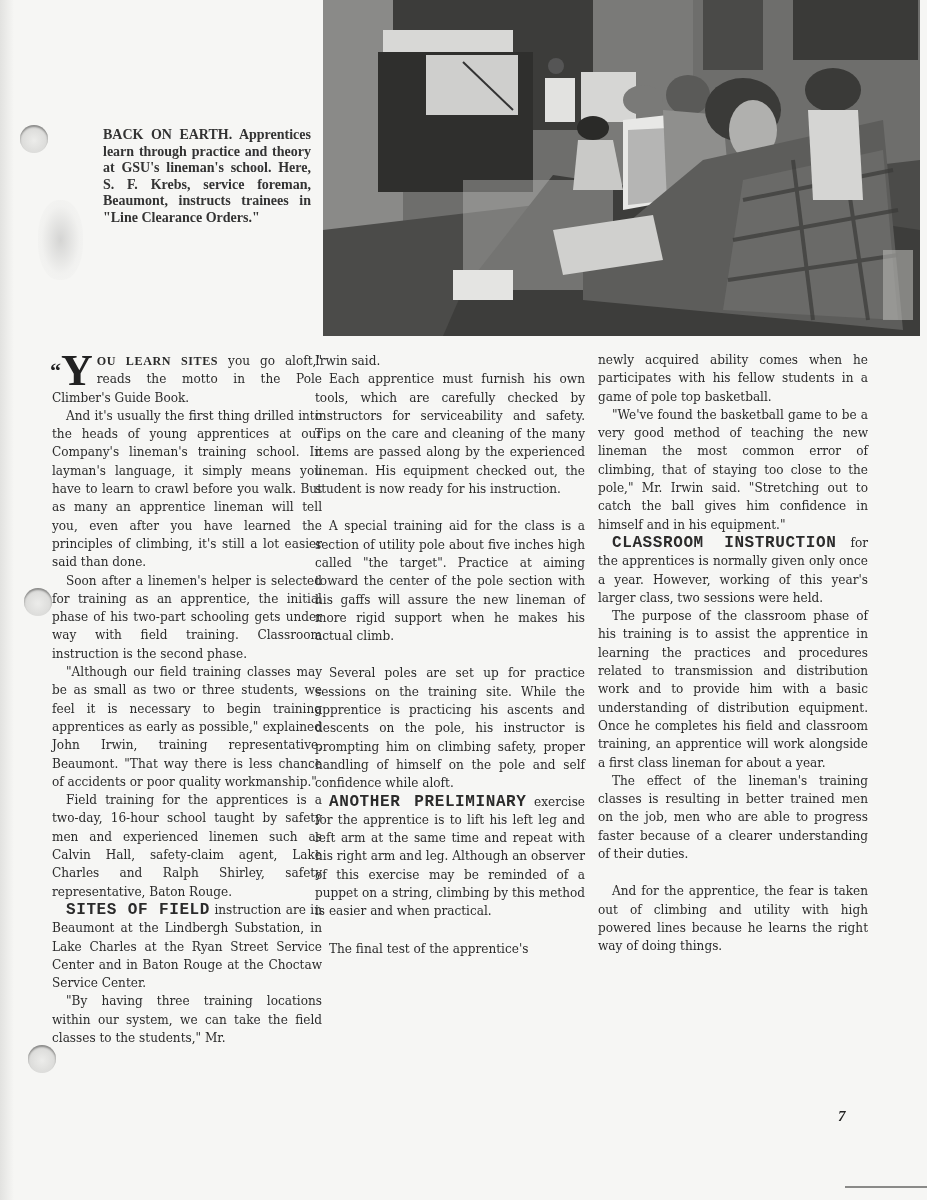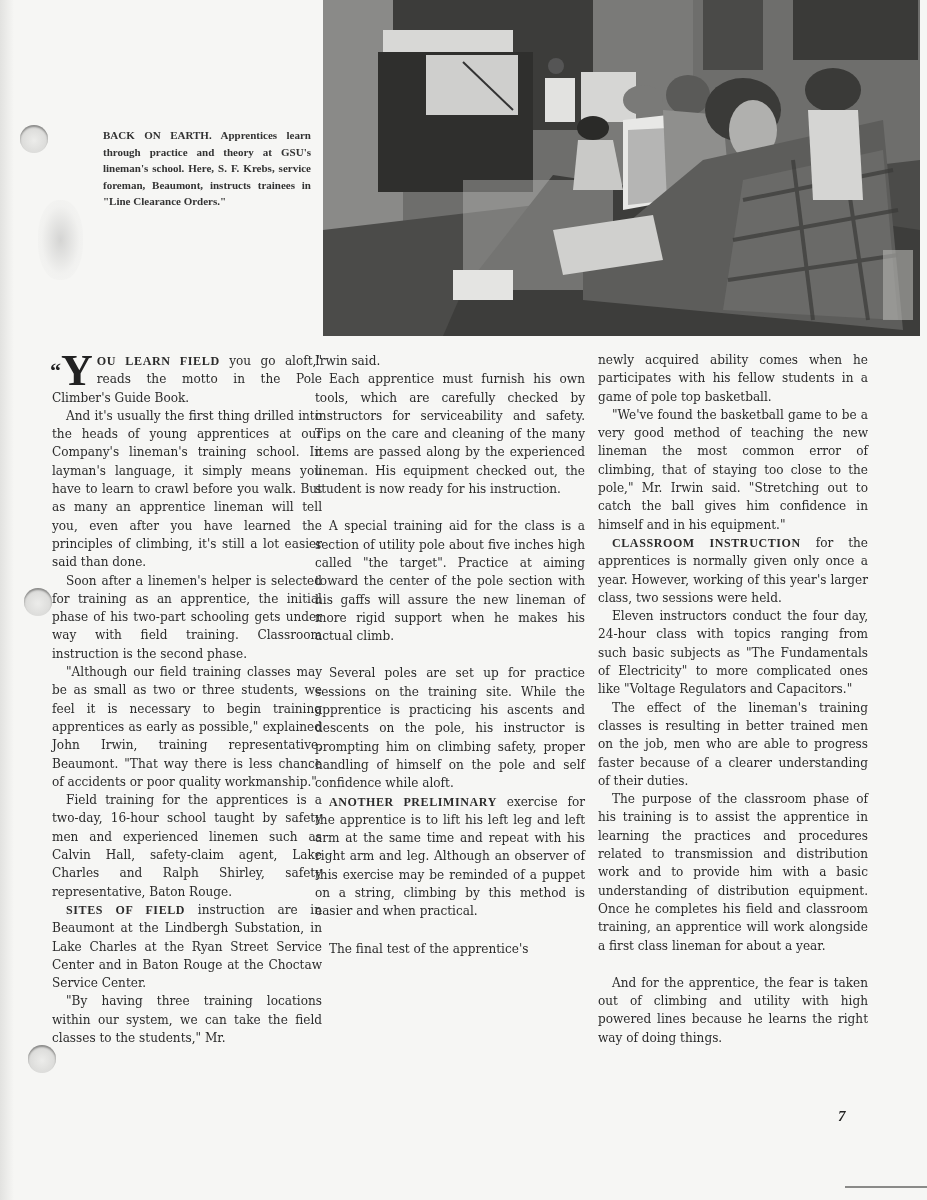--- a/index.html
+++ b/index.html
@@ -19,42 +19,42 @@
     box-shadow: inset 0 2px 2px rgba(0,0,0,0.35);
   }
   .smudge {
     position: absolute; left: 38px; top: 200px; width: 45px; height: 80px;
     border-radius: 45%;
     background: radial-gradient(ellipse at center, rgba(150,150,150,0.35) 0%, rgba(200,200,200,0.1) 60%, rgba(246,246,244,0) 100%);
   }
   .caption {
     position: absolute; left: 103px; top: 127px; width: 208px;
     font-family: "Liberation Serif", serif;
-    font-size: 11px; line-height: 16.5px; font-weight: bold; color: #333;
+    font-size: 14px; line-height: 16.5px; font-weight: bold; color: #333;
     text-align: justify; text-align-last: left;
   }
   .photo {
     position: absolute; left: 323px; top: 0; width: 597px; height: 336px;
     background: #4a4a48; overflow: hidden;
   }
   .photo svg { display: block; }
   .col {
     position: absolute; top: 352px; width: 270px;
     font-family: "DejaVu Serif", serif;
     font-size: 12.1px; line-height: 18.3px; color: #2b2b2b;
     text-align: justify;
   }
   .col p { margin: 0; text-indent: 14px; }
   .col p.noindent { text-indent: 0; }
   .col p.gap { margin-top: 19px; }
   .lead b, .sub {
     font-family: "Liberation Serif", serif;
     font-weight: bold; letter-spacing: 0.6px;
   }
-  .sub { font-size: 12px; }
+  .sub { font-size: 16px; font-family: Liberation Mono, monospace; }
   .dropcap {
     float: left; font-family: "Liberation Serif", serif; font-weight: bold;
     font-size: 44px; line-height: 34px; margin: 2px 4px 0 -2px; color: #222;
   }
   .dropq { font-family: "Liberation Serif", serif; font-weight: bold; font-size: 22px; vertical-align: top; }
   .page-num {
     position: absolute; left: 838px; top: 1108px;
     font-family: "Liberation Serif", serif; font-weight: bold; font-style: italic;
     font-size: 15px; color: #222;
   }
@@ -112,21 +112,21 @@
     </g>
     <path d="M230 230 L330 215 L340 260 L240 275 Z" fill="#d0d0ce"></path>
     <ellipse cx="510" cy="90" rx="28" ry="22" fill="#3a3a38"></ellipse>
     <path d="M485 110 L535 110 L540 200 L490 200 Z" fill="#d5d5d3"></path>
     <rect x="560" y="250" width="30" height="70" fill="#b5b5b3" opacity="0.6"></rect>
   </svg>
 </div>
 
 <div class="col" style="left:52px;">
   <p class="noindent lead">
-    <span class="dropcap"><span class="dropq">“</span><span>Y</span></span><b>OU LEARN FIELD</b><span> you go aloft," reads the motto in the Pole Climber's Guide Book.</span>
+    <span class="dropcap"><span class="dropq">“</span><span>Y</span></span><b>OU LEARN SITES</b><span> you go aloft," reads the motto in the Pole Climber's Guide Book.</span>
   </p>
   <p>And it's usually the first thing drilled into the heads of young apprentices at our Company's lineman's training school. In layman's language, it simply means you have to learn to crawl before you walk. But as many an apprentice lineman will tell you, even after you have learned the principles of climbing, it's still a lot easier said than done.</p>
   <p>Soon after a linemen's helper is selected for training as an apprentice, the initial phase of his two-part schooling gets under way with field training. Classroom instruction is the second phase.</p>
   <p>"Although our field training classes may be as small as two or three students, we feel it is necessary to begin training apprentices as early as possible," explained John Irwin, training representative, Beaumont. "That way there is less chance of accidents or poor quality workmanship."</p>
   <p>Field training for the apprentices is a two-day, 16-hour school taught by safety men and experienced linemen such as Calvin Hall, safety-claim agent, Lake Charles and Ralph Shirley, safety representative, Baton Rouge.</p>
   <p><span class="sub">SITES OF FIELD</span><span> instruction are in Beaumont at the Lindbergh Substation, in Lake Charles at the Ryan Street Service Center and in Baton Rouge at the Choctaw Service Center.</span></p>
   <p>"By having three training locations within our system, we can take the field classes to the students," Mr.</p>
 </div>
 
 <div class="col" style="left:315px;">
@@ -135,20 +135,19 @@
   <p class="gap">A special training aid for the class is a section of utility pole about five inches high called "the target". Practice at aiming toward the center of the pole section with his gaffs will assure the new lineman of more rigid support when he makes his actual climb.</p>
   <p class="gap">Several poles are set up for practice sessions on the training site. While the apprentice is practicing his ascents and descents on the pole, his instructor is prompting him on climbing safety, proper handling of himself on the pole and self confidence while aloft.</p>
   <p><span class="sub">ANOTHER PRELIMINARY</span><span> exercise for the apprentice is to lift his left leg and left arm at the same time and repeat with his right arm and leg. Although an observer of this exercise may be reminded of a puppet on a string, climbing by this method is easier and when practical.</span></p>
   <p class="gap">The final test of the apprentice's</p>
 </div>
 
 <div class="col" style="left:598px; top:351px;">
   <p class="noindent">newly acquired ability comes when he participates with his fellow students in a game of pole top basketball.</p>
   <p>"We've found the basketball game to be a very good method of teaching the new lineman the most common error of climbing, that of staying too close to the pole," Mr. Irwin said. "Stretching out to catch the ball gives him confidence in himself and in his equipment."</p>
   <p><span class="sub">CLASSROOM INSTRUCTION</span><span> for the apprentices is normally given only once a year. However, working of this year's larger class, two sessions were held.</span></p>
-  <p>Eleven instructors conduct the four day, 24-hour class with topics ranging from such basic subjects as "The Fundamentals of Electricity" to more complicated ones like "Voltage Regulators and Capacitors."</p>
+  <p>The purpose of the classroom phase of his training is to assist the apprentice in learning the practices and procedures related to transmission and distribution work and to provide him with a basic understanding of distribution equipment. Once he completes his field and classroom training, an apprentice will work alongside a first class lineman for about a year.</p>
   <p>The effect of the lineman's training classes is resulting in better trained men on the job, men who are able to progress faster because of a clearer understanding of their duties.</p>
-  <p>The purpose of the classroom phase of his training is to assist the apprentice in learning the practices and procedures related to transmission and distribution work and to provide him with a basic understanding of distribution equipment. Once he completes his field and classroom training, an apprentice will work alongside a first class lineman for about a year.</p>
   <p class="gap">And for the apprentice, the fear is taken out of climbing and utility with high powered lines because he learns the right way of doing things.</p>
 </div>
 
 <div class="page-num">7</div>
 <div class="bottom-rule"></div>
 
 </body></html>

